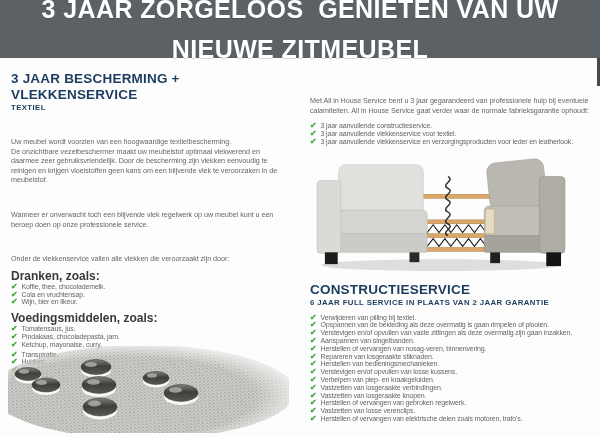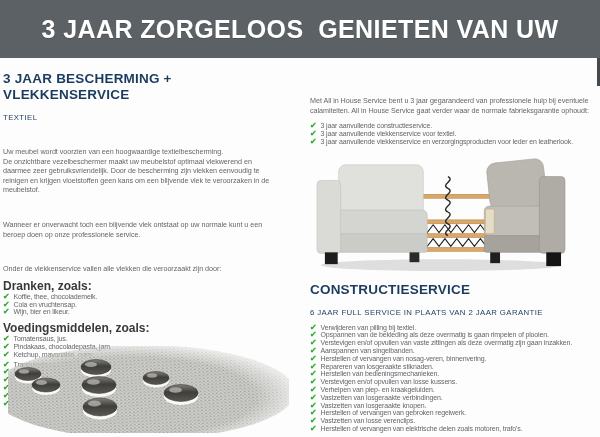--- a/index.html
+++ b/index.html
@@ -19,30 +19,30 @@
     background:#5b6164; color:#fff;
     display:flex; flex-direction:column; justify-content:center; align-items:center;gap:13px;
   }
   .header .l1, .header .l2 {
     font-weight:bold; font-size:25px; line-height:27px;
     letter-spacing:0.4px; white-space:pre; text-shadow:0 1px 0 rgba(0,0,0,.15);
   }
   .edge-mark { position:absolute; right:0; top:58px; width:3px; height:28px; background:#45494c; }
 
   
-  .col-left  { position:absolute; left:3px;  top:71px; width:276px; }
+  .col-left  { position:absolute; left:11px;  top:71px; width:276px; }
   .col-right { position:absolute; left:310px; top:71px; width:280px; }
 
   h2.sec {
     color:#1b3c5e; font-size:13.5px; font-weight:bold;
     letter-spacing:0.2px; line-height:16px;
   }
   .sub {
-    color:#1b3c5e; font-size:7.8px; font-weight:normal;
-    letter-spacing:0.4px; margin-top:10px;
+    color:#1b3c5e; font-size:7.8px; font-weight:bold;
+    letter-spacing:0.4px; 
   }
   p.body {
     font-size:7.2px; line-height:9.6px; letter-spacing:-0.05px;
     color:#65666a; margin-top:25px; white-space:pre-line;
   }
   .grp-label {
     font-size:12px; font-weight:bold; color:#3a3a3c;
     margin-top:8px; line-height:9px;
   }
   ul.checks { list-style:none; margin-top:7px; }
@@ -66,29 +66,30 @@
   }
   .droplets svg { width:100%; height:100%; display:block; }
 </style>
 </head>
 <body>
 
 <div class="page">
 
   <div class="header">
     <div class="l1">3 JAAR ZORGELOOS  GENIETEN VAN UW</div>
+    <div class="l2">NIEUWE ZITMEUBEL</div>
   </div>
   <div class="edge-mark"></div>
 
   <div class="col-left">
     <h2 class="sec">3 JAAR BESCHERMING + VLEKKENSERVICE</h2>
     <div class="sub">TEXTIEL</div>
     <p class="body">Uw meubel wordt voorzien van een hoogwaardige textielbescherming.
 De onzichtbare vezelbeschermer maakt uw meubelstof optimaal vlekwerend en daarmee zeer gebruiksvriendelijk. Door de bescherming zijn vlekken eenvoudig te reinigen en krijgen vloeistoffen geen kans om een blijvende vlek te veroorzaken in de meubelstof.</p>
-    <p class="body">Wanneer er onverwacht toch een blijvende vlek ontstaat op uw normale kunt u een beroep doen op onze professionele service.</p>
+    <p class="body">Wanneer er onverwacht toch een blijvende vlek regelwerk op uw meubel kunt u een beroep doen op onze professionele service.</p>
     <p class="body">Onder de vlekkenservice vallen alle vlekken die veroorzaakt zijn door:</p>
 
     <div class="grp-label">Dranken, zoals:</div>
     <ul class="checks tight">
         <li class="check-item">
           <span class="check">✔</span>
           <span>Koffie, thee, chocolademelk.</span>
         </li>
         <li class="check-item">
           <span class="check">✔</span>

